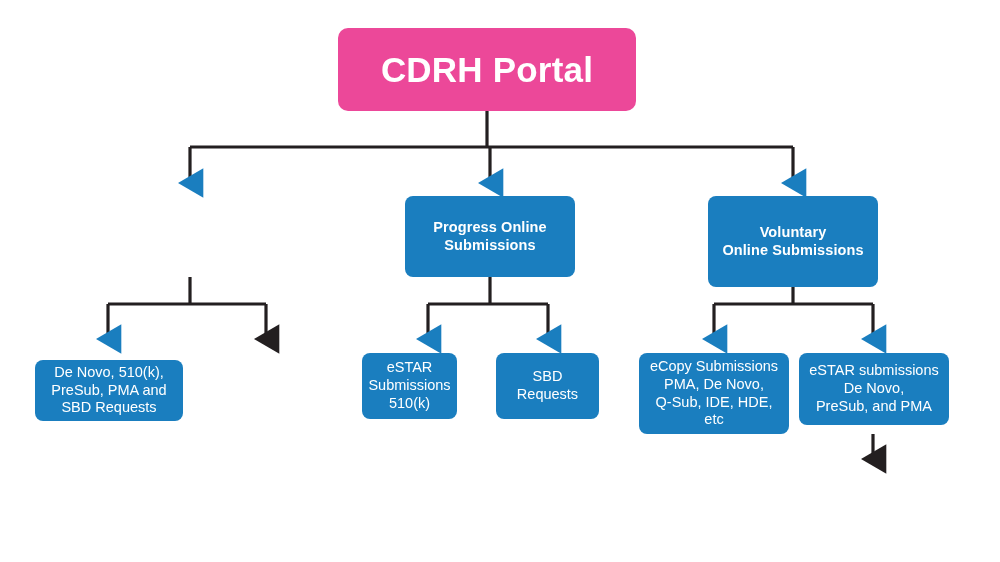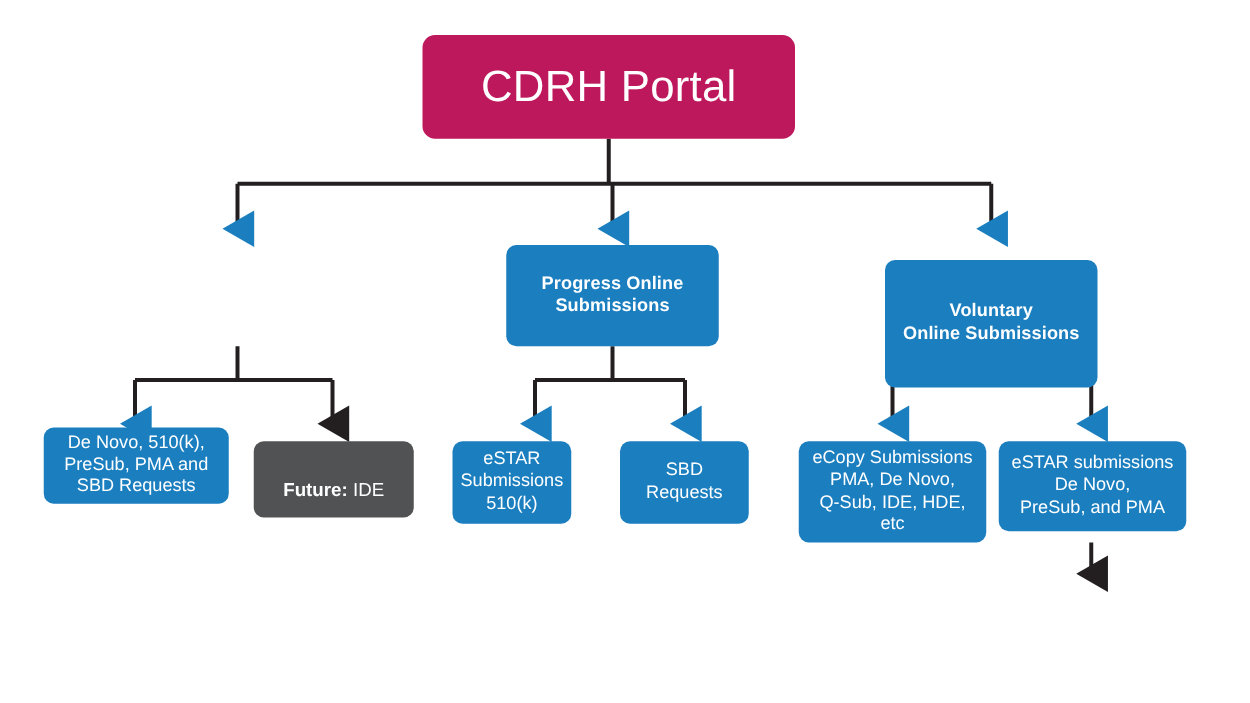--- a/index.html
+++ b/index.html
@@ -38,23 +38,23 @@
     color: #ffffff;
     line-height: 1.24;
     padding: 4px 6px;
   }
   .node .txt {
     display: block;
     width: 100%;
     white-space: pre-line;
   }
   .node-root {
-    background: #be185d;
+    background: #ec4899;
     border-radius: 10px;
-    font-weight: normal;
+    font-weight: bold;
     font-size: 35px;
     letter-spacing: 0.2px;
   }
   .node-l2 {
     background: #1a7ebf;
     font-weight: bold;
     font-size: 14.5px;
     letter-spacing: 0.1px;
   }
   .node-leaf {
@@ -118,36 +118,31 @@
   <div class="node node-root" style="left:338px; top:28px; width:298px; height:83px;">
     <span class="txt">CDRH Portal</span>
   </div>
 
 
   <div class="node node-l2" style="left:405px; top:196px; width:170px; height:81px;">
     <span class="txt">Progress Online
 Submissions</span>
   </div>
 
-  <div class="node node-l2" style="left:708px; top:208px; width:170px; height:102px;">
+  <div class="node node-l2" style="left:708px; top:196px; width:170px; height:91px;">
     <span class="txt">Voluntary
 Online Submissions</span>
   </div>
 
-  <div class="node node-leaf" style="left:35px; top:342px; width:148px; height:61px;">
+  <div class="node node-leaf" style="left:35px; top:360px; width:148px; height:61px;">
     <span class="txt">De Novo, 510(k),
 PreSub, PMA and
 SBD Requests</span>
   </div>
 
-  <div class="node node-future" style="left:203px; top:353px; width:128px; height:61px;">
-    <span class="txt">
-      <b>Future:</b><span> IDE</span>
-    </span>
-  </div>
 
   <div class="node node-leaf" style="left:362px; top:353px; width:95px; height:66px;">
     <span class="txt">eSTAR
 Submissions
 510(k)</span>
   </div>
 
   <div class="node node-leaf" style="left:496px; top:353px; width:103px; height:66px;">
     <span class="txt">SBD
 Requests</span>

